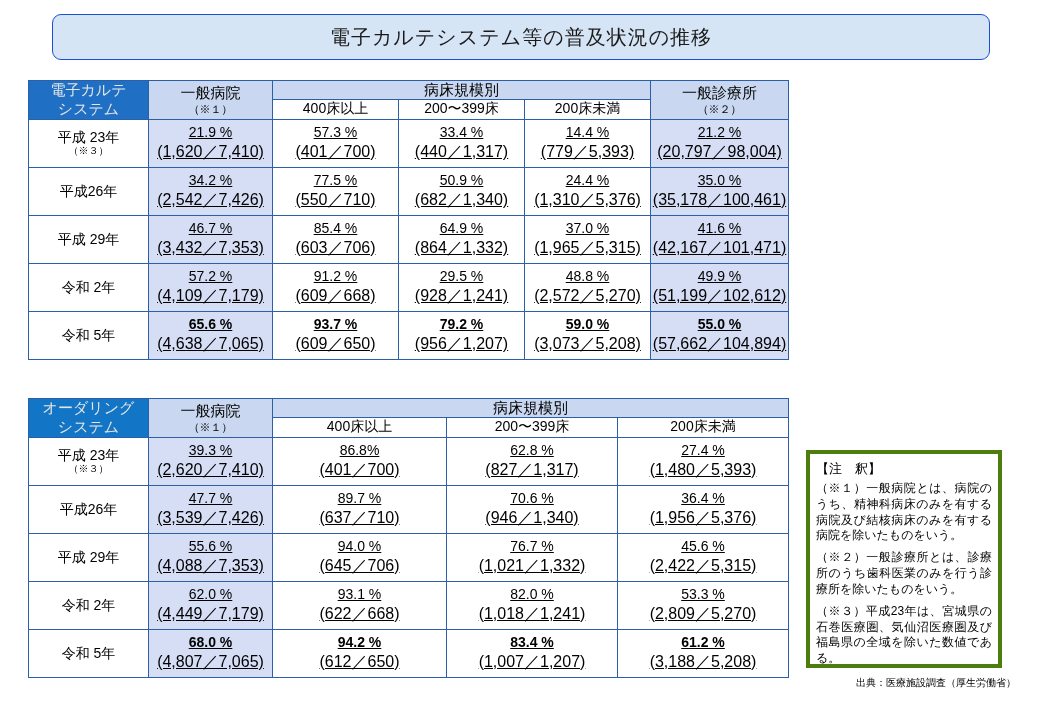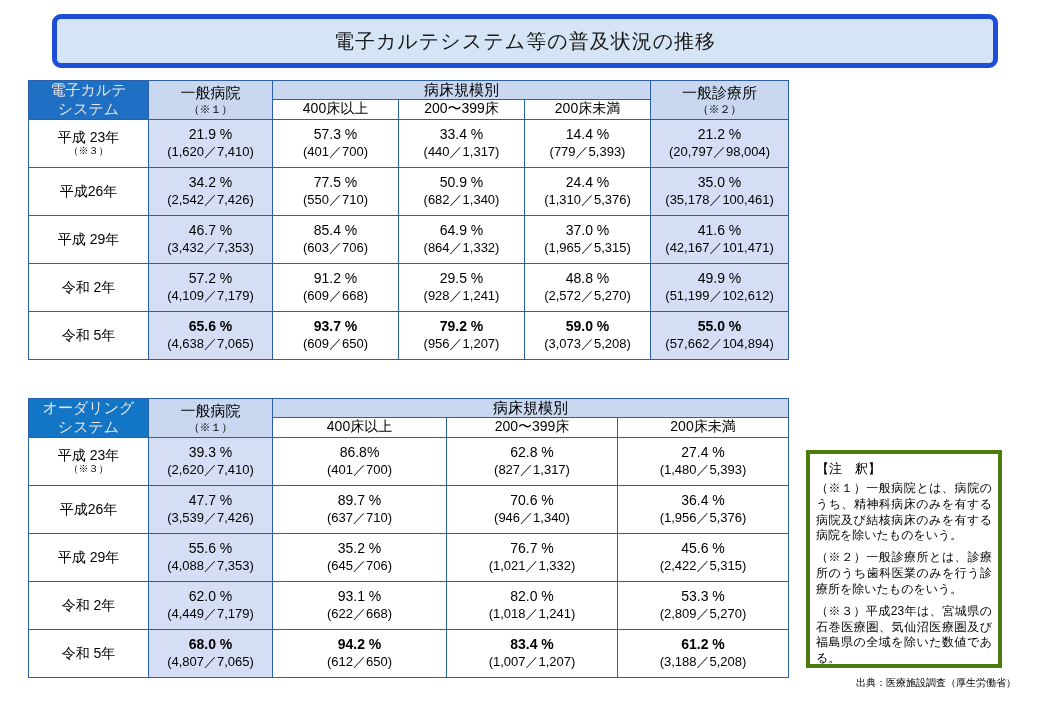--- a/index.html
+++ b/index.html
@@ -17,21 +17,21 @@
   }
 
   
   #title-banner {
     position: absolute;
     left: 52px;
     top: 14px;
     width: 936px;
     height: 44px;
     background: #d6e5f5;
-    border: 5px solid #1d4ed8;
+    border: 1px solid #1d4ed8;
     border-radius: 9px;
     display: flex;
     align-items: center;
     justify-content: center;
   }
   #title-banner .title-text {
     font-size: 20px;
     color: #1a1a1a;
     letter-spacing: 1px;
   }
@@ -87,24 +87,25 @@
     font-size: 10px;
     margin-top: 0px;
   }
   .yr.bold { font-weight: normal; }
 
   
   .d {
     font-size: 14px;
     line-height: 1.25;
     background: #ffffff;
+    text-decoration: underline;
   }
   .d.tint { background: #d6def5; }
   .d .pct { display: block; }
-  .d .frac { display: block; font-size: 13px; }
+  .d .frac { display: block; font-size: 16px; }
   .d.bold .pct { font-weight: bold; }
   .d.bold { font-weight: normal; }
   .d.bold .pct { font-weight: bold; }
 
   
   #notes-box {
     position: absolute;
     left: 806px;
     top: 450px;
     width: 196px;
@@ -387,21 +388,21 @@
     <tr style="height:48px">
       <td class="yr">
         <span>平成 29年</span>
         <span class="sub"></span>
       </td>
       <td class="d tint">
         <span class="pct">55.6 %</span>
         <span class="frac">(4,088／7,353)</span>
       </td>
       <td class="d">
-        <span class="pct">35.2 %</span>
+        <span class="pct">94.0 %</span>
         <span class="frac">(645／706)</span>
       </td>
       <td class="d">
         <span class="pct">76.7 %</span>
         <span class="frac">(1,021／1,332)</span>
       </td>
       <td class="d">
         <span class="pct">45.6 %</span>
         <span class="frac">(2,422／5,315)</span>
       </td>

